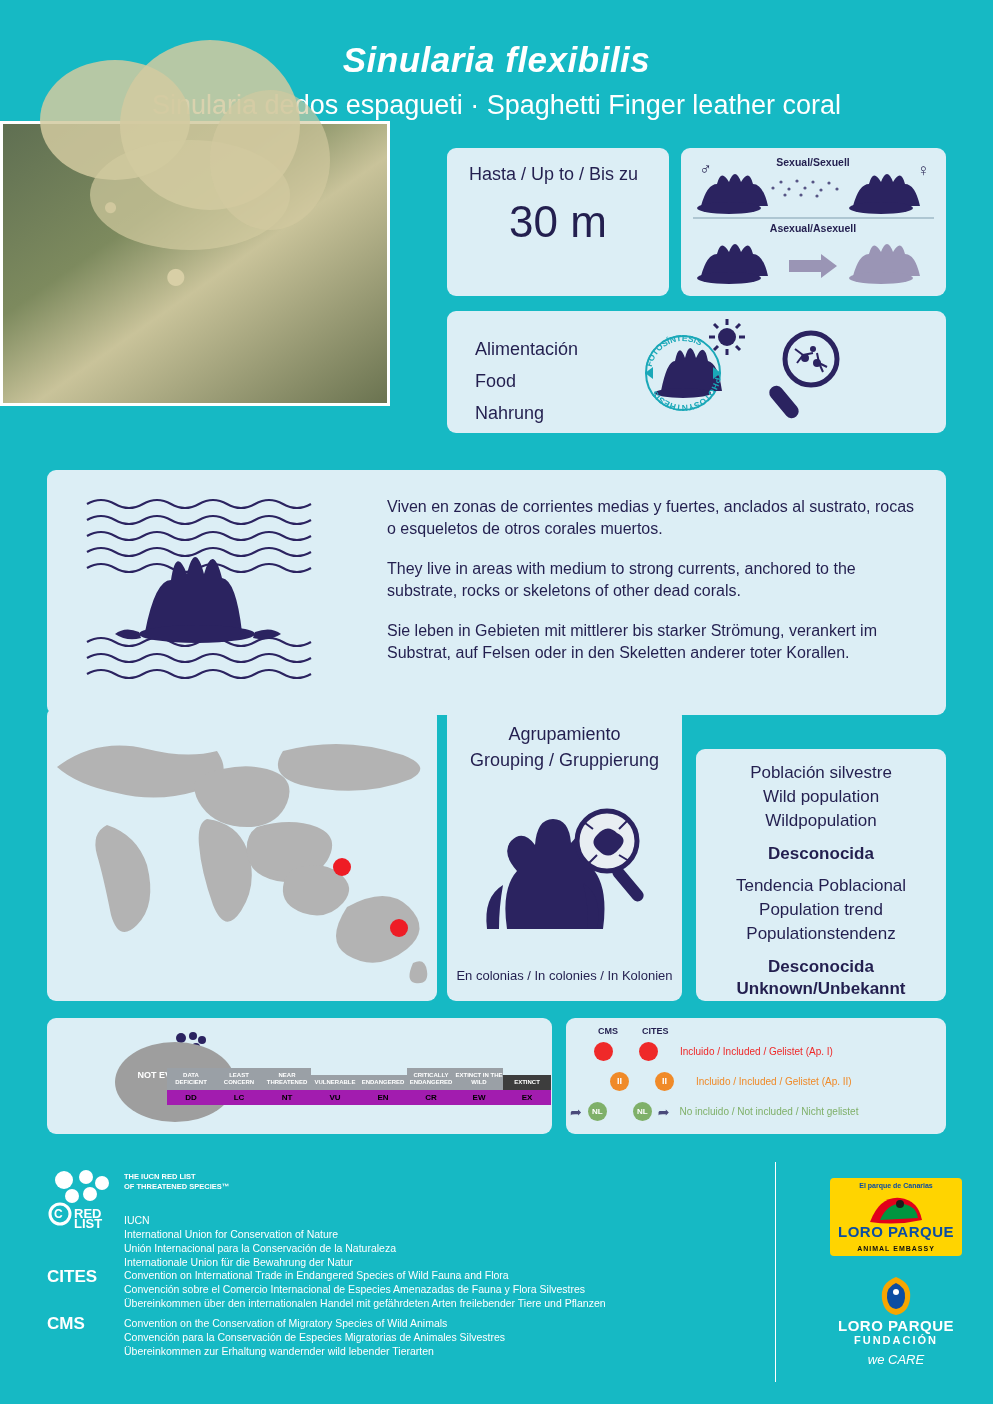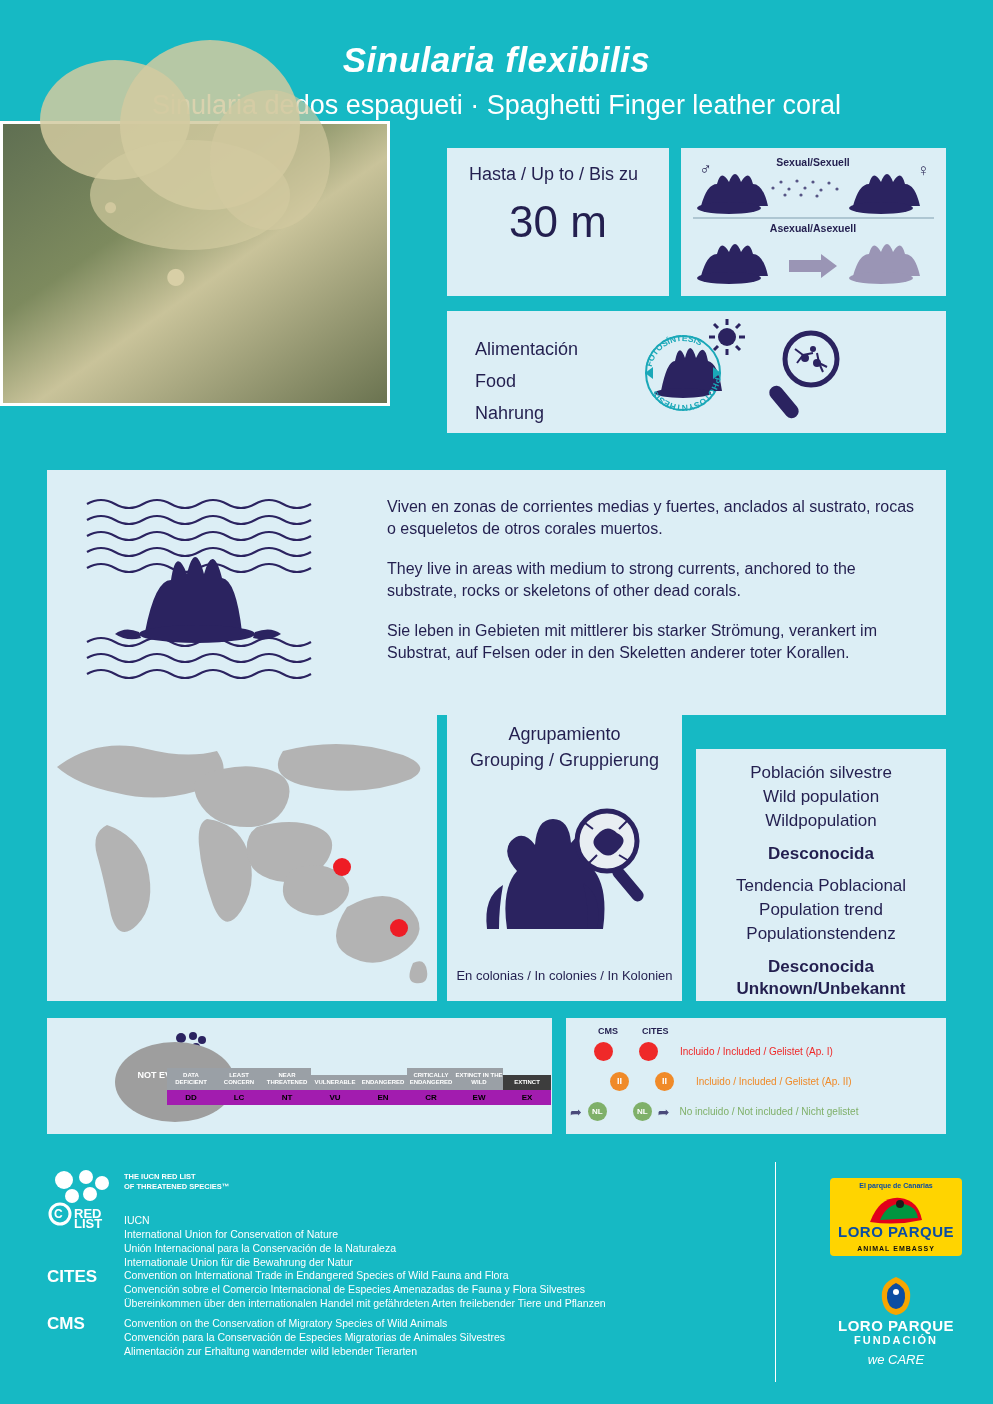--- a/index.html
+++ b/index.html
@@ -12,21 +12,21 @@
     overflow:hidden;
   }
   .page{position:relative;width:993px;height:1404px;}
 
   
   .header{padding-top:40px;text-align:center;color:#ffffff;}
   .sci-name{font-size:35px;font-style:italic;font-weight:bold;letter-spacing:.5px;}
   .common-name{font-size:27px;margin-top:10px;font-weight:normal;}
 
   
-  .panel{background:#dceef5;position:absolute;}
+  .panel{background:#dceef5;position:absolute;border-radius:9px;}
 
   
   .photo{left:47px;top:148px;width:390px;height:285px;border:3px solid #ffffff;box-sizing:border-box;
      background:
        radial-gradient(circle at 28% 30%, #cfc49a 0 5px, rgba(0,0,0,0) 6px),
        radial-gradient(circle at 45% 55%, #d8cfa6 0 8px, rgba(0,0,0,0) 9px),
        linear-gradient(145deg,#5f6f52 0%,#7d8a5e 35%,#c9c39a 55%,#6a7350 100%);
      overflow:hidden;}
   .coralblob{position:absolute;border-radius:50%;background:#d2caa0;opacity:.85;}
 
@@ -403,21 +403,21 @@
   <div class="ftext" style="left:124px;top:1268px;">
     <div>Convention on International Trade in Endangered Species of Wild Fauna and Flora</div>
     <div>Convención sobre el Comercio Internacional de Especies Amenazadas de Fauna y Flora Silvestres</div>
     <div>Übereinkommen über den internationalen Handel mit gefährdeten Arten freilebender Tiere und Pflanzen</div>
   </div>
 
   <div class="fkey" style="left:47px;top:1314px;">CMS</div>
   <div class="ftext" style="left:124px;top:1316px;">
     <div>Convention on the Conservation of Migratory Species of Wild Animals</div>
     <div>Convención para la Conservación de Especies Migratorias de Animales Silvestres</div>
-    <div>Alimentación zur Erhaltung wandernder wild lebender Tierarten</div>
+    <div>Übereinkommen zur Erhaltung wandernder wild lebender Tierarten</div>
   </div>
 
   <div class="loro1">
     <div class="top">El parque de Canarias</div>
     <svg width="60" height="34" viewBox="0 0 60 34" style="position:absolute;left:36px;top:14px;">
       <path d="M4 30 q10-26 30-24 q18 2 22 22 q-26 6-52 2z" fill="#e2001a"></path>
       <path d="M14 28 q8-18 24-16 q12 2 14 14z" fill="#009640"></path>
       <circle cx="34" cy="12" r="4" fill="#1d1d1b"></circle>
     </svg>
     <div class="nm">LORO PARQUE</div>

